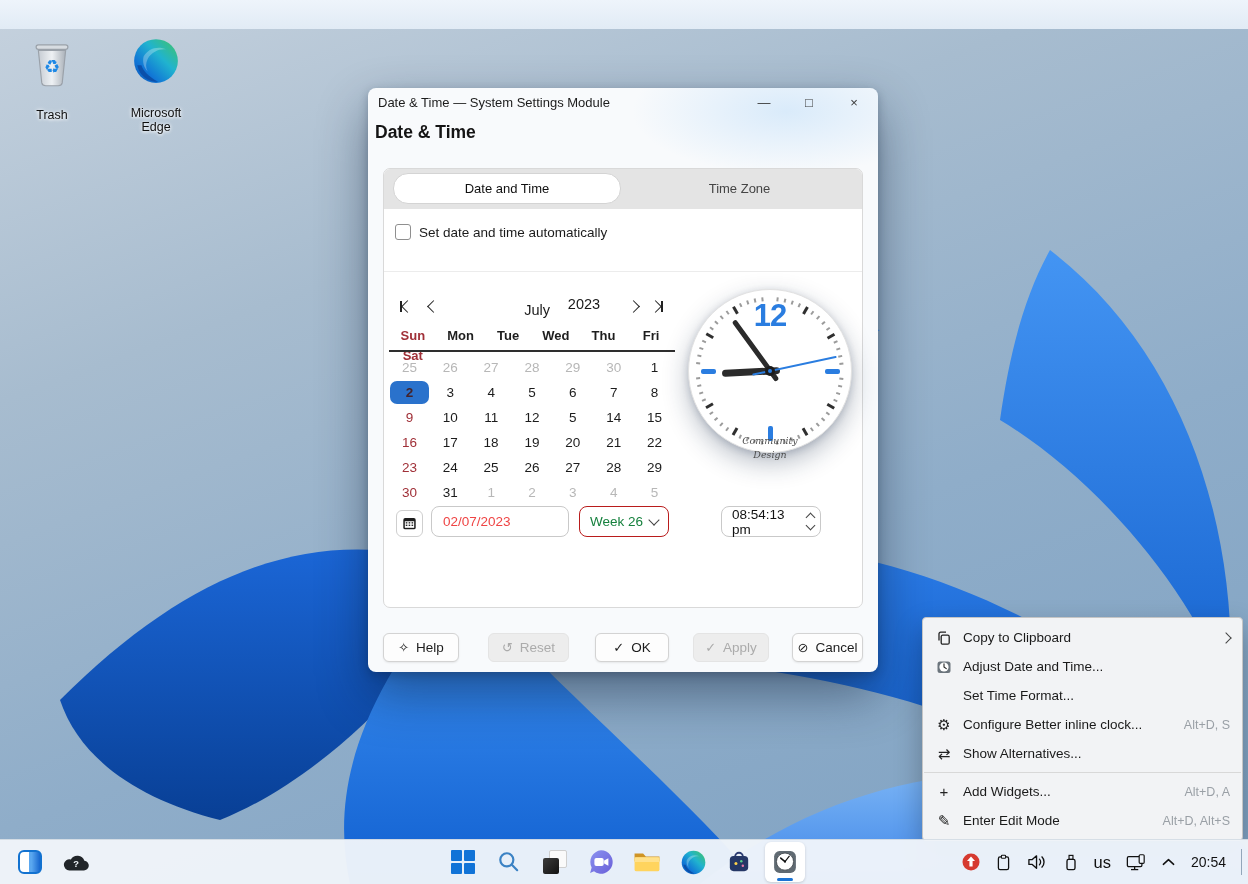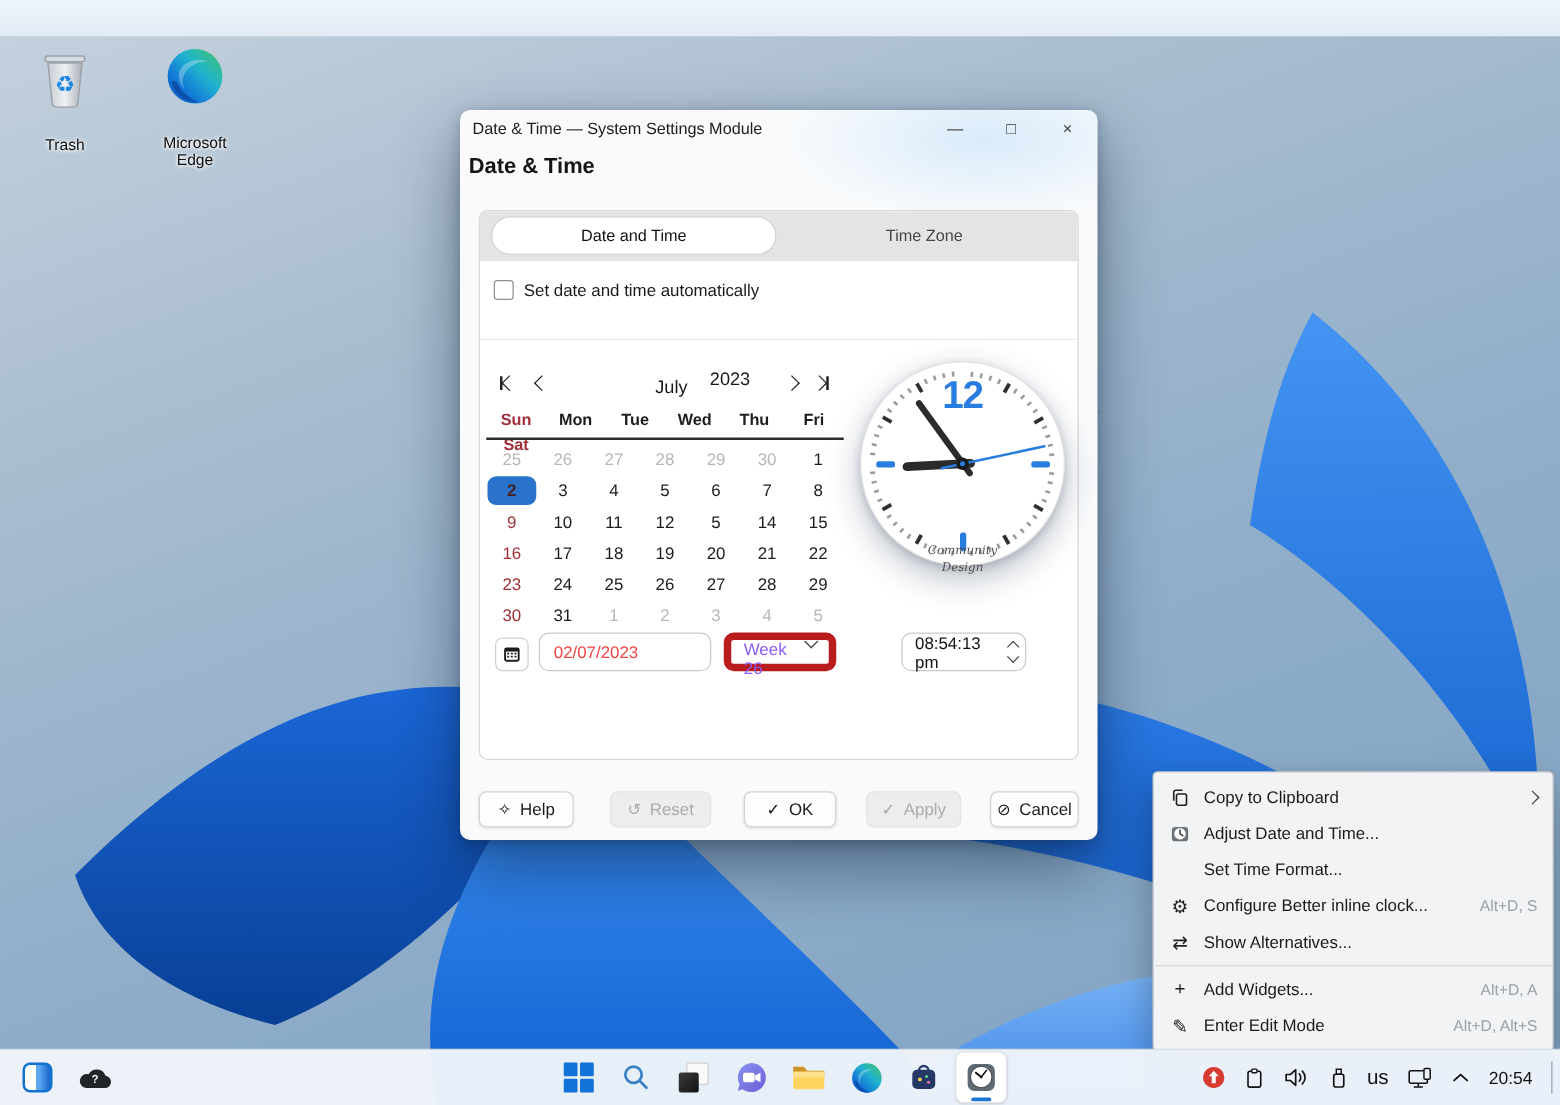--- a/index.html
+++ b/index.html
@@ -68,22 +68,22 @@
   .hand.minute{width:4.5px;height:74px;background:#2b2b2b;transform-origin:50% 62px;}
   .hand.second{width:2px;height:86px;background:#2a7de0;transform-origin:50% 68px;}
   .cap{position:absolute;left:50%;top:50%;width:10px;height:10px;margin:-5px 0 0 -5px;background:#1b1b1b;border-radius:50%;}
   .cap::after{content:"";position:absolute;left:3px;top:3px;width:4px;height:4px;background:#2a7de0;border-radius:50%;}
 
   
   .calbtn{position:absolute;left:12px;top:341px;width:27px;height:27px;border:1px solid #cfcfcf;border-radius:6px;background:#fff;
           display:flex;align-items:center;justify-content:center;box-sizing:border-box;}
   .date-input{position:absolute;left:47px;top:337px;width:138px;height:31px;border:1px solid #c9c9c9;border-radius:8px;padding:0 11px;
           font-size:13.5px;color:#ef4444;background:#fff;box-sizing:border-box;font-family:inherit;outline:none;}
-  .week-select{position:absolute;left:195px;top:337px;width:90px;height:31px;border:6px solid #b91c1c;border-radius:8px;background:#fff;
-          display:flex;justify-content:space-between;padding:0 10px;font-size:13.5px;color:#8b5cf6;box-sizing:border-box;}
+  .week-select{position:absolute;left:195px;top:337px;width:90px;height:31px;border:1px solid #b91c1c;border-radius:8px;background:#fff;
+          display:flex;align-items:center;justify-content:space-between;padding:0 10px;font-size:13.5px;color:#15803d;box-sizing:border-box;}
   .chev-down{width:7px;height:7px;border-right:1.5px solid #444;border-bottom:1.5px solid #444;transform:rotate(45deg);margin-top:-3px;}
   .time-field{position:absolute;left:337px;top:337px;width:100px;height:31px;border:1px solid #c9c9c9;border-radius:8px;background:#fff;
           display:flex;align-items:center;padding:0 6px 0 10px;font-size:13.5px;color:#111;box-sizing:border-box;}
   .spin{margin-left:auto;display:flex;flex-direction:column;gap:3px;align-items:center;}
   .spin i{width:6px;height:6px;border-right:1.4px solid #444;border-bottom:1.4px solid #444;display:block;}
   .spin .up{transform:rotate(-135deg);margin-bottom:-1px;}
   .spin .dn{transform:rotate(45deg);margin-top:-1px;}
 
   
   .fbtn{position:absolute;top:545px;height:29px;border-radius:6px;display:flex;align-items:center;justify-content:center;gap:7px;

